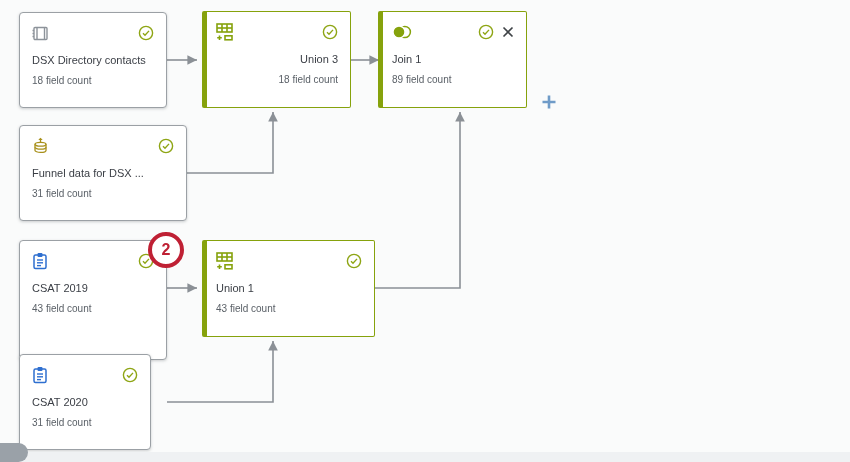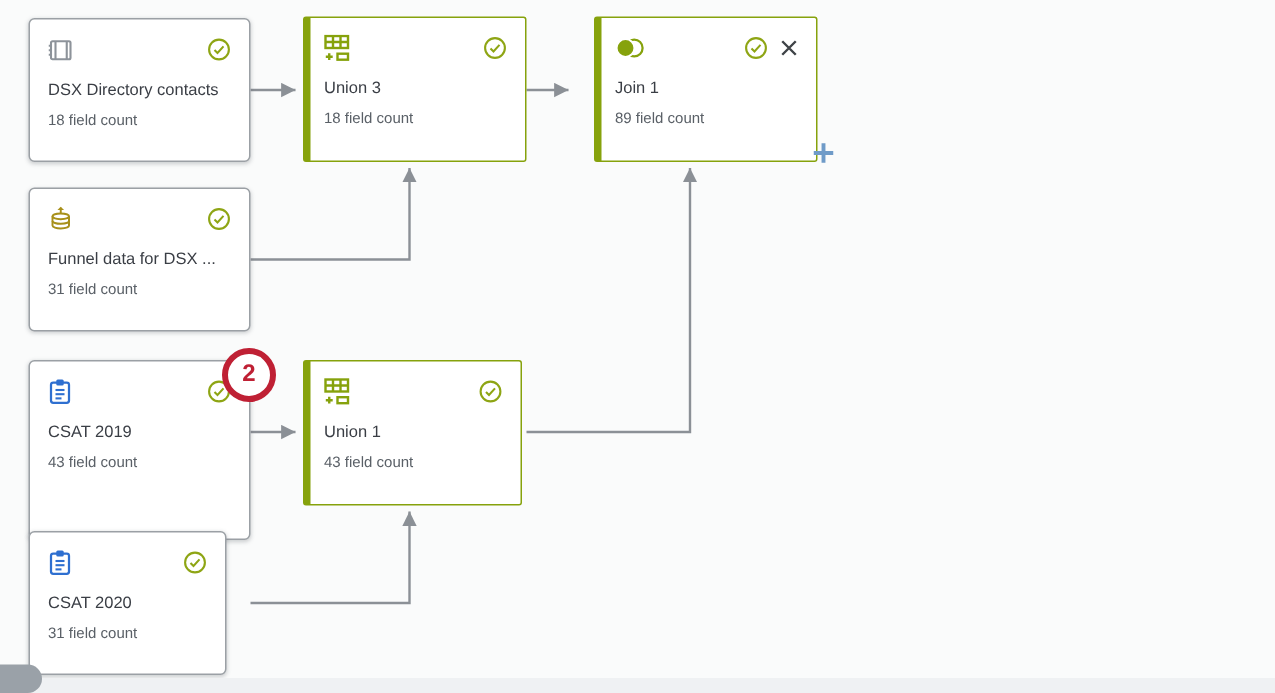--- a/index.html
+++ b/index.html
@@ -81,21 +81,21 @@
       <svg width="16" height="16" viewBox="0 0 16 16">
         <circle cx="8" cy="8" r="6.6" fill="none" stroke="#8ea514" stroke-width="1.4"></circle>
         <path d="M5 8.3 l2 2 l4-4.4" fill="none" stroke="#8ea514" stroke-width="1.4"></path>
       </svg>
     </span>
   </div>
   <div class="node-title">DSX Directory contacts</div>
   <div class="node-count">18 field count</div>
 </div>
 
-<div class="node green" style="left:202px;top:11px;width:149px;height:97px;">
+<div class="node green" style="left:202px;top:11px;width:149px;height:97px;text-align:right;">
   <div class="node-head">
     <span class="type-icon">
       <svg width="19" height="18" viewBox="0 0 19 18">
         <g stroke="#86a20c" stroke-width="1.6" fill="none">
           <rect x="1" y="1" width="15" height="8"></rect>
           <line x1="1" y1="5" x2="16" y2="5"></line>
           <line x1="6" y1="1" x2="6" y2="9"></line>
           <line x1="11" y1="1" x2="11" y2="9"></line>
           <path d="M3.5 12.5 v4.5 M1.2 14.8 h4.6"></path>
           <rect x="9" y="12.8" width="7" height="4"></rect>
@@ -107,21 +107,21 @@
       <svg width="16" height="16" viewBox="0 0 16 16">
         <circle cx="8" cy="8" r="6.6" fill="none" stroke="#8ea514" stroke-width="1.4"></circle>
         <path d="M5 8.3 l2 2 l4-4.4" fill="none" stroke="#8ea514" stroke-width="1.4"></path>
       </svg>
     </span>
   </div>
   <div class="node-title">Union 3</div>
   <div class="node-count">18 field count</div>
 </div>
 
-<div class="node green" style="left:396px;top:11px;width:149px;height:97px;">
+<div class="node green" style="left:378px;top:11px;width:149px;height:97px;">
   <div class="node-head">
     <span class="type-icon">
       <svg width="20" height="16" viewBox="0 0 20 16">
         <circle cx="12.8" cy="8" r="5.6" fill="none" stroke="#86a20c" stroke-width="1.5"></circle>
         <circle cx="7" cy="8" r="6" fill="#86a20c" stroke="#ffffff" stroke-width="1.4"></circle>
       </svg>
     </span>
     <span class="head-spacer"></span>
     <span class="check-icon">
       <svg width="16" height="16" viewBox="0 0 16 16">
@@ -132,21 +132,21 @@
     <span class="close-icon">
       <svg width="12" height="12" viewBox="0 0 12 12">
         <path d="M1.5 1.5 L10.5 10.5 M10.5 1.5 L1.5 10.5" stroke="#3f4347" stroke-width="1.6" fill="none"></path>
       </svg>
     </span>
   </div>
   <div class="node-title">Join 1</div>
   <div class="node-count">89 field count</div>
 </div>
 
-<div class="node" style="left:19px;top:125px;width:148px;height:96px;">
+<div class="node" style="left:19px;top:125px;width:168px;height:96px;">
   <div class="node-head">
     <span class="type-icon">
       <svg width="17" height="18" viewBox="0 0 17 18">
         <g stroke="#a8901a" stroke-width="1.3" fill="none">
           <path d="M8.5 5.5 V1.5"></path>
           <path d="M6.3 3 L8.5 0.8 L10.7 3" fill="#a8901a" stroke="none"></path>
           <ellipse cx="8.5" cy="7.2" rx="5.5" ry="1.9"></ellipse>
           <path d="M3 7.2 v6.2 a5.5 1.9 0 0 0 11 0 V7.2"></path>
           <path d="M3 10.3 a5.5 1.9 0 0 0 11 0"></path>
         </g>
@@ -182,21 +182,21 @@
       <svg width="16" height="16" viewBox="0 0 16 16">
         <circle cx="8" cy="8" r="6.6" fill="none" stroke="#8ea514" stroke-width="1.4"></circle>
         <path d="M5 8.3 l2 2 l4-4.4" fill="none" stroke="#8ea514" stroke-width="1.4"></path>
       </svg>
     </span>
   </div>
   <div class="node-title">CSAT 2019</div>
   <div class="node-count">43 field count</div>
 </div>
 
-<div class="node green" style="left:202px;top:240px;width:146px;height:97px;">
+<div class="node green" style="left:202px;top:240px;width:173px;height:97px;">
   <div class="node-head">
     <span class="type-icon">
       <svg width="19" height="18" viewBox="0 0 19 18">
         <g stroke="#86a20c" stroke-width="1.6" fill="none">
           <rect x="1" y="1" width="15" height="8"></rect>
           <line x1="1" y1="5" x2="16" y2="5"></line>
           <line x1="6" y1="1" x2="6" y2="9"></line>
           <line x1="11" y1="1" x2="11" y2="9"></line>
           <path d="M3.5 12.5 v4.5 M1.2 14.8 h4.6"></path>
           <rect x="9" y="12.8" width="7" height="4"></rect>

